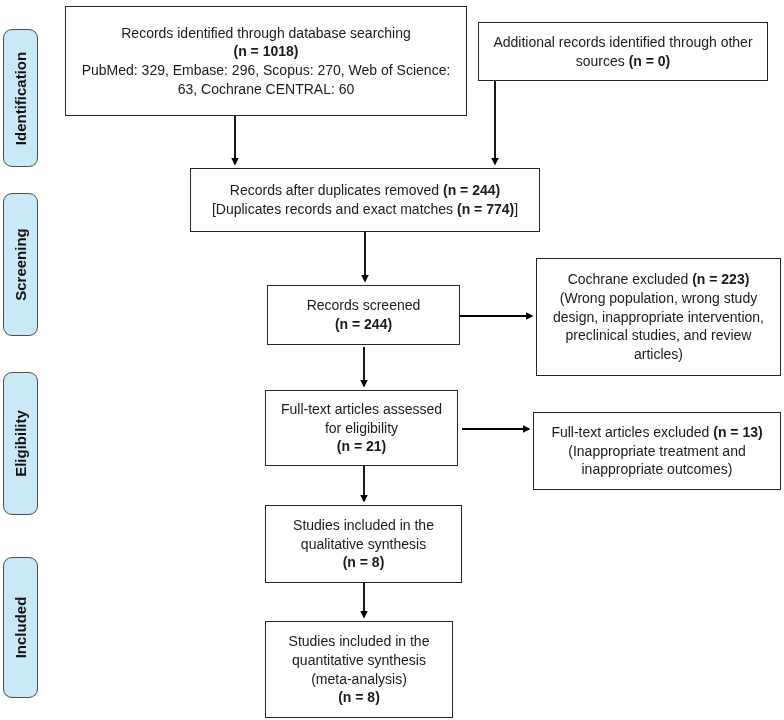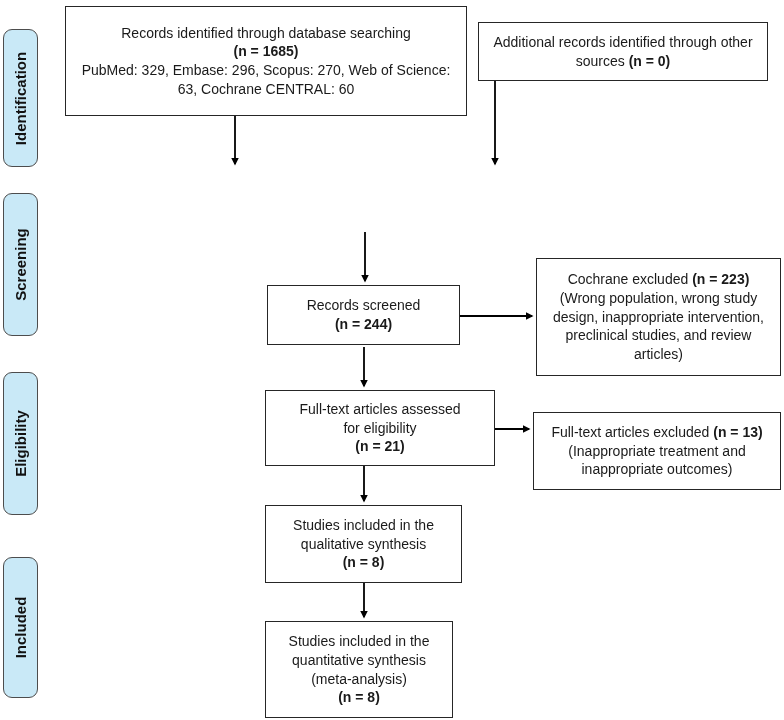--- a/index.html
+++ b/index.html
@@ -69,40 +69,44 @@
   </div>
   <div class="stage" style="left:3px;top:372px;width:35px;height:143px;">
     <span>Eligibility</span>
   </div>
   <div class="stage" style="left:3px;top:557px;width:35px;height:141px;">
     <span>Included</span>
   </div>
 
   <div class="box" style="left:65px;top:6px;width:402px;height:110px;">
     <div class="ln">Records identified through database searching</div>
-    <div class="ln b">(n = 1685)</div>
+    <div class="ln b">(n = 1018)</div>
     <div class="ln">PubMed: 329, Embase: 296, Scopus: 270, Web of Science: 63, Cochrane CENTRAL: 60</div>
   </div>
 
   <div class="box" style="left:478px;top:6px;width:290px;height:59px;margin-top:16px;">
     <div class="ln"><span>Additional records identified through other sources </span><span class="b">(n = 0)</span></div>
   </div>
 
+  <div class="box" style="left:190px;top:168px;width:350px;height:64px;">
+    <div class="ln"><span>Records after duplicates removed </span><span class="b">(n = 244)</span></div>
+    <div class="ln"><span>[Duplicates records and exact matches </span><span class="b">(n = 774)</span><span>]</span></div>
+  </div>
 
   <div class="box" style="left:267px;top:285px;width:193px;height:60px;">
     <div class="ln">Records screened</div>
     <div class="ln b">(n = 244)</div>
   </div>
 
   <div class="box" style="left:536px;top:258px;width:245px;height:118px;">
     <div class="ln"><span>Cochrane excluded </span><span class="b">(n = 223)</span></div>
     <div class="ln">(Wrong population, wrong study design, inappropriate intervention, preclinical studies, and review articles)</div>
   </div>
 
-  <div class="box" style="left:265px;top:390px;width:230px;height:76px;align-items:center;">
+  <div class="box" style="left:265px;top:390px;width:193px;height:76px;align-items:center;">
     <div class="ln">Full-text articles assessed</div>
     <div class="ln">for eligibility</div>
     <div class="ln b">(n = 21)</div>
   </div>
 
   <div class="box" style="left:533px;top:412px;width:248px;height:78px;">
     <div class="ln"><span>Full-text articles excluded </span><span class="b">(n = 13)</span></div>
     <div class="ln">(Inappropriate treatment and inappropriate outcomes)</div>
   </div>
 

